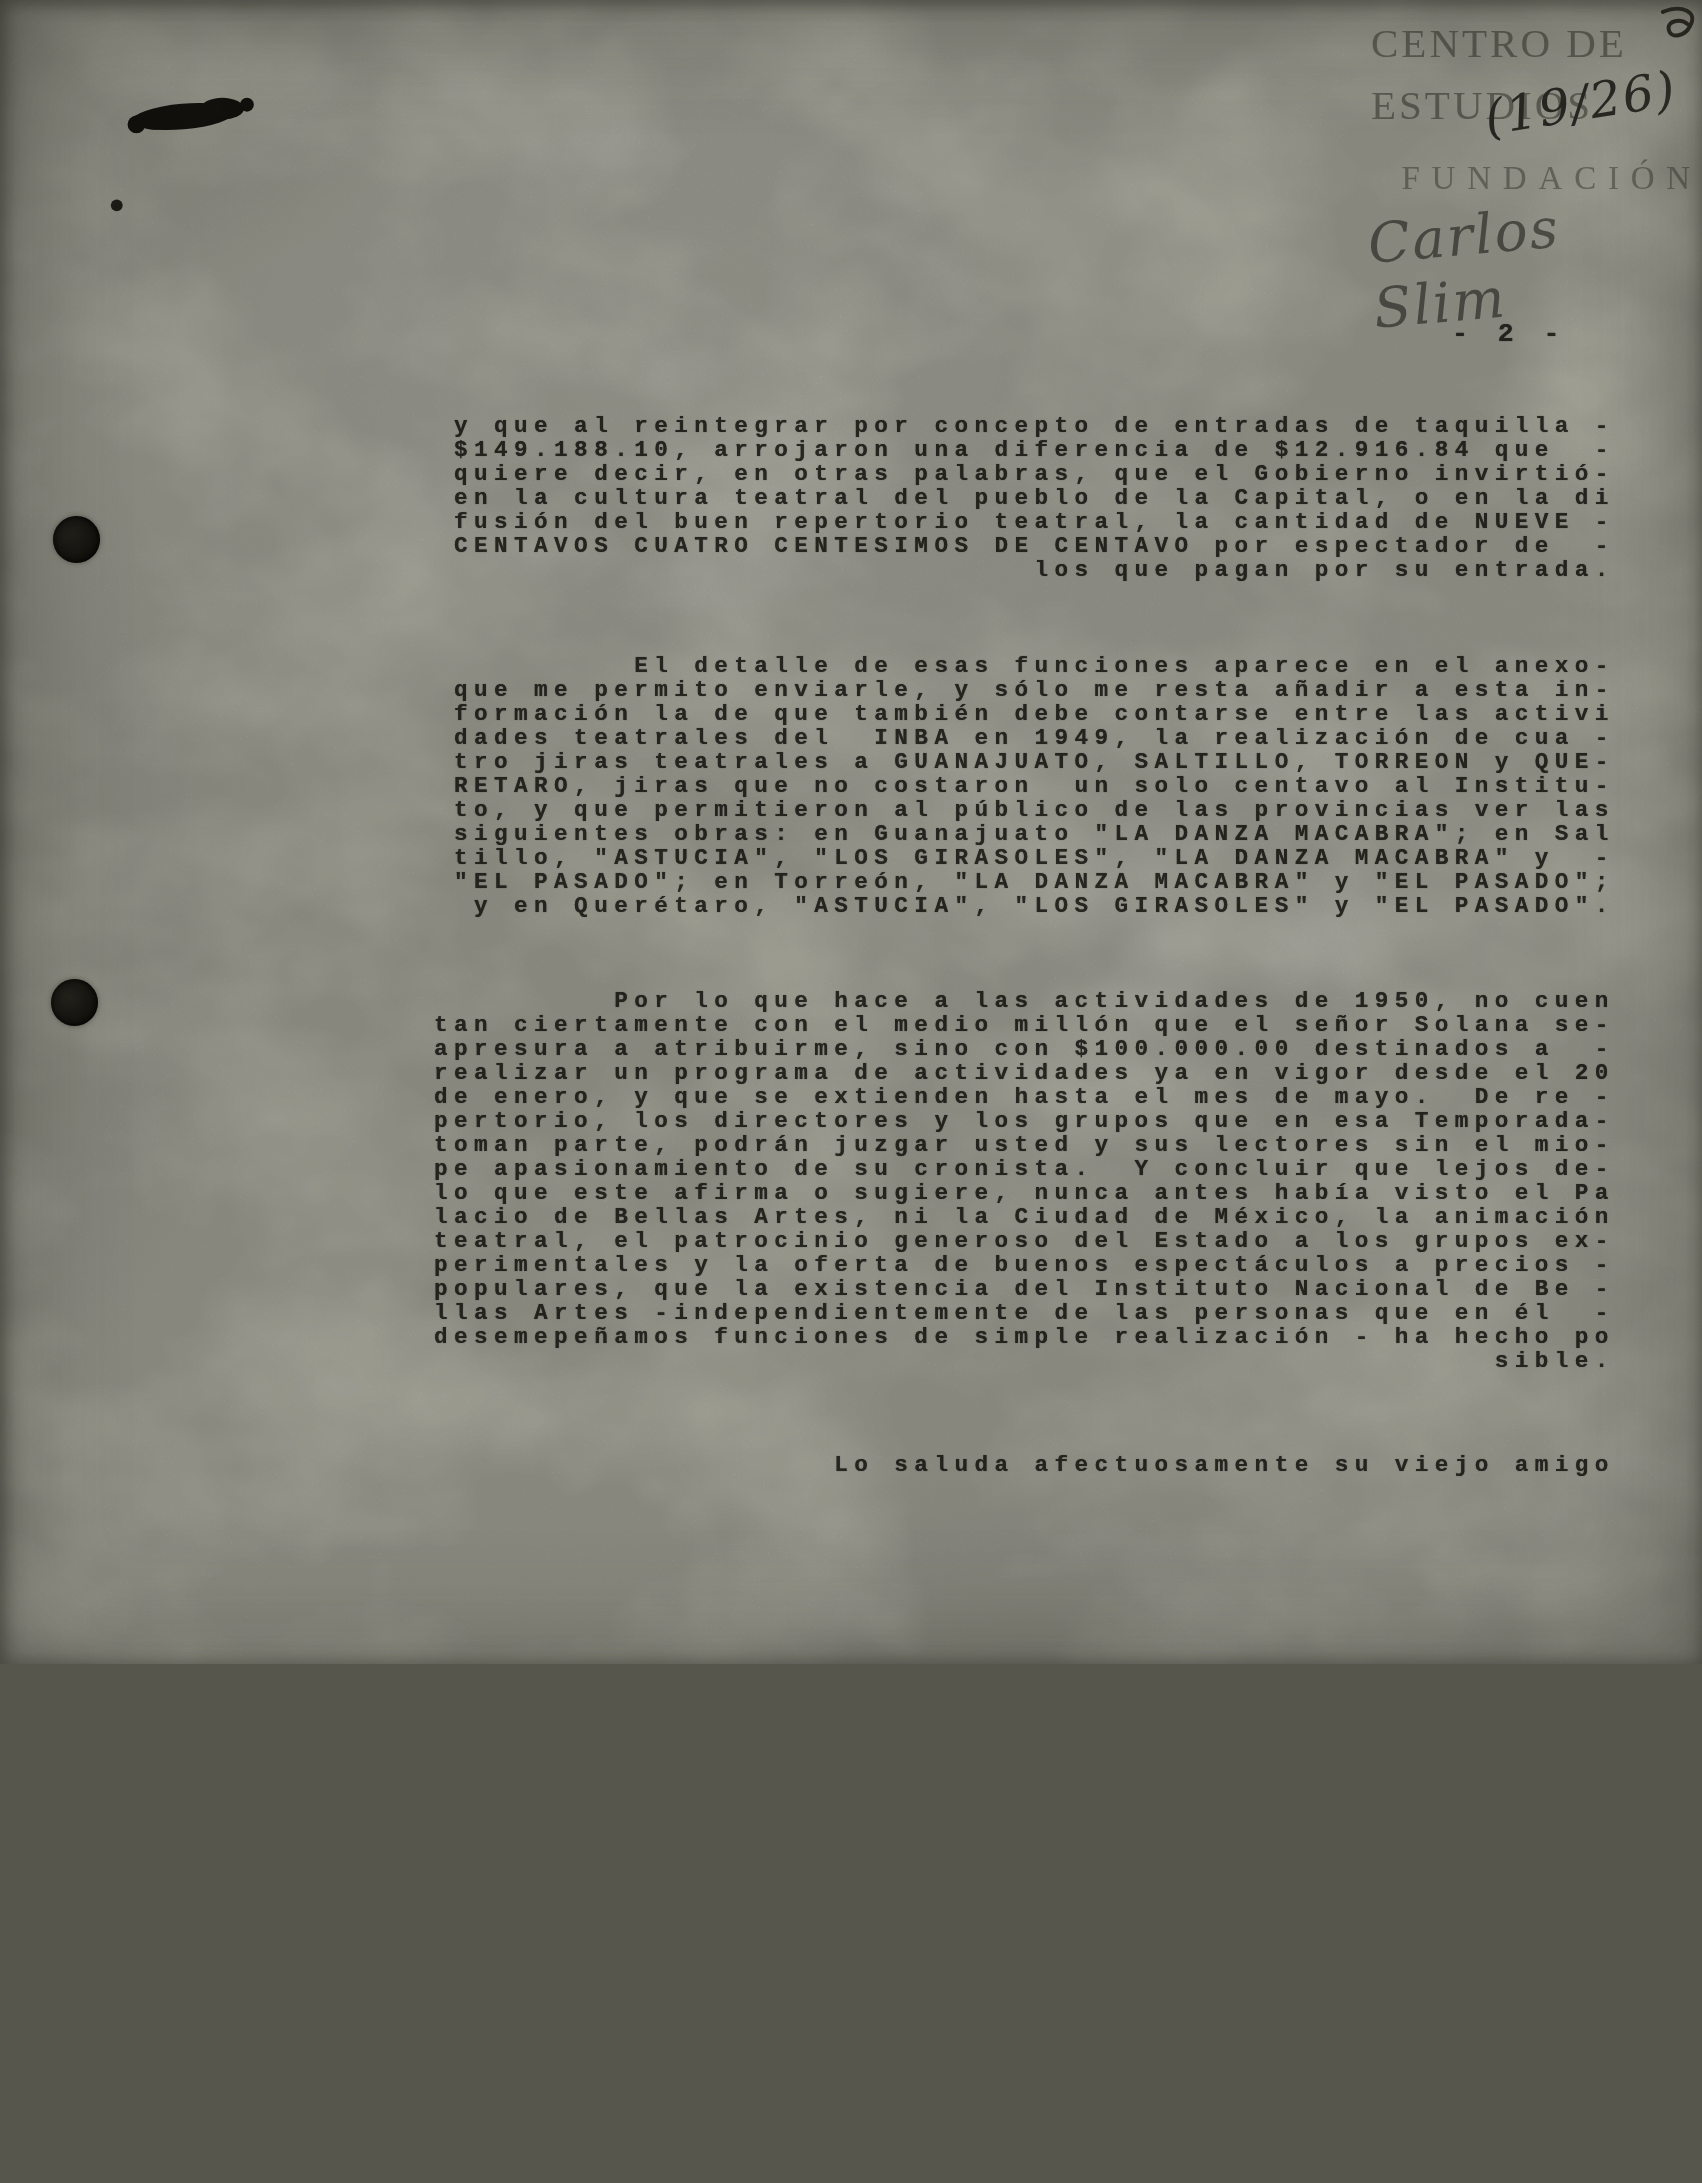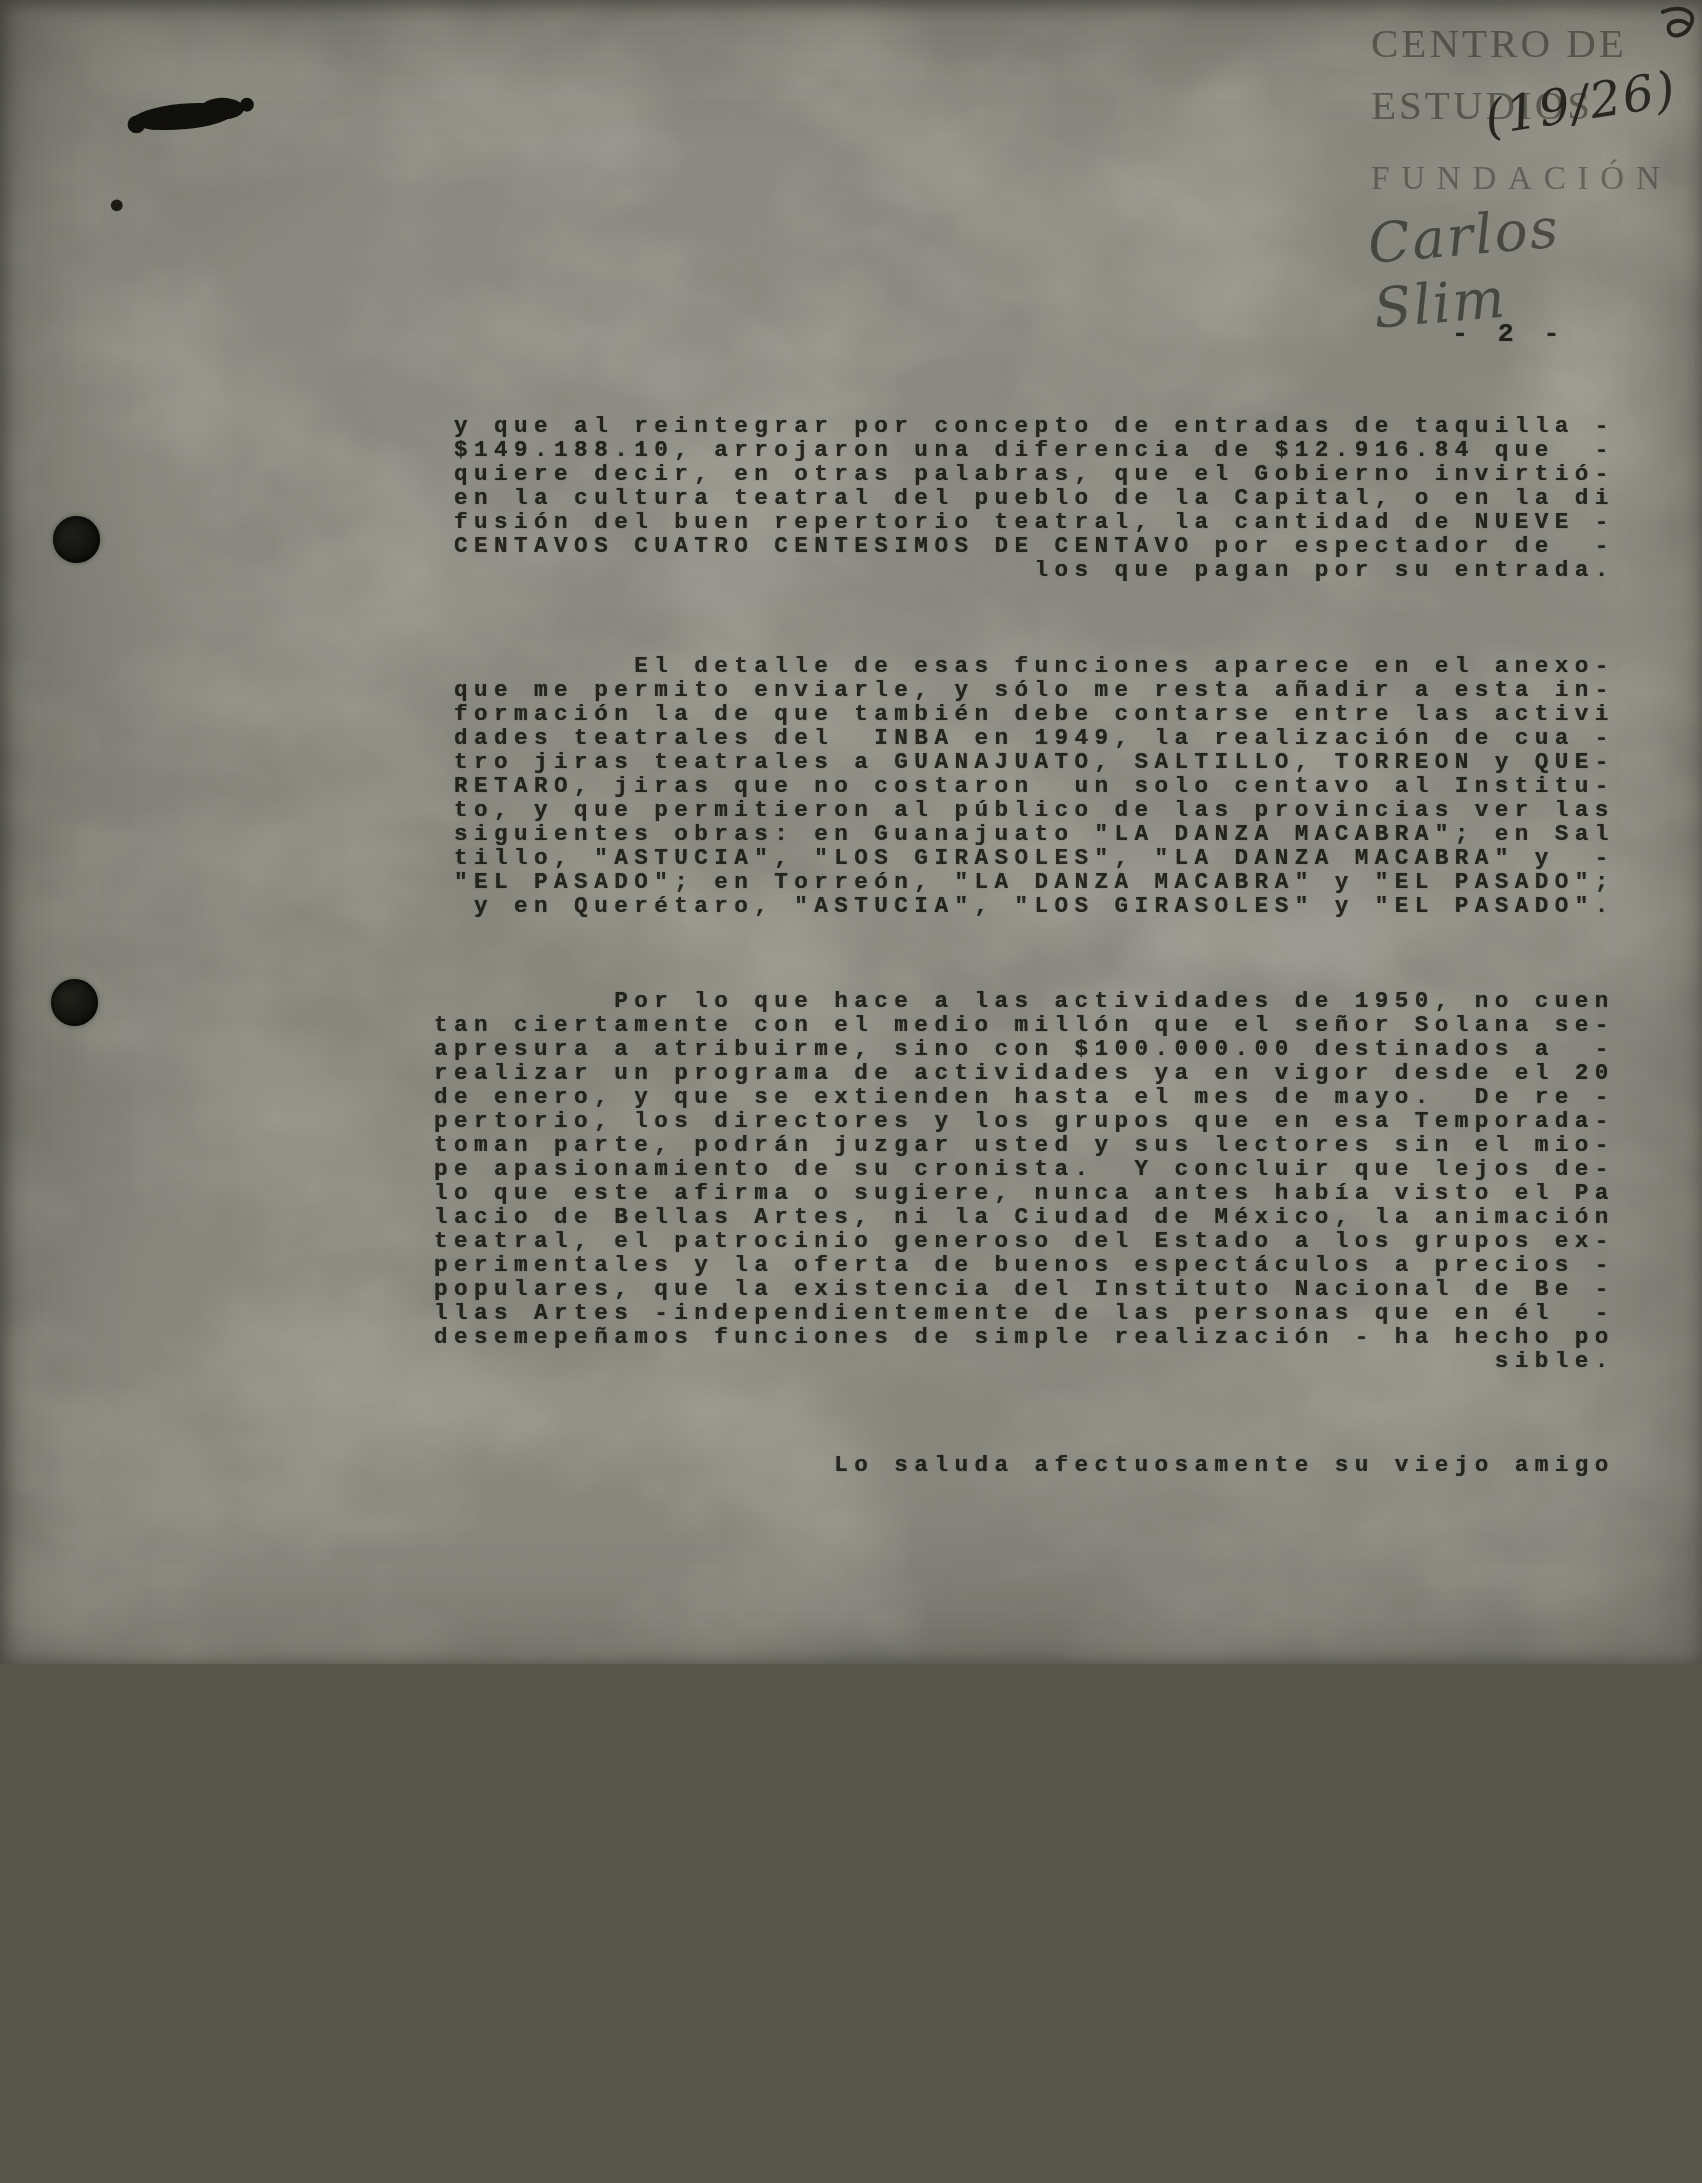--- a/index.html
+++ b/index.html
@@ -15,21 +15,21 @@
       radial-gradient(ellipse 493px 296px at 60% 100%, rgba(70,70,60,.10), transparent 70%),
       #b2b1a5;
   }
   .vignette{position:absolute;inset:0;z-index:6;pointer-events:none;
     box-shadow:inset 0 0 108px 13.8px rgba(50,50,42,.38), inset 5.9px 0 19.7px rgba(40,40,33,.45), inset 0 5.9px 15.8px rgba(40,40,33,.30);}
   .grain{position:absolute;inset:0;z-index:5;pointer-events:none;}
 
   .watermark{position:absolute;left:1371px;top:11.8px;z-index:2;
     font-family:"Liberation Serif","DejaVu Serif",serif;color:rgba(92,92,82,.78);}
   .wm-line{font-size:41px;line-height:62px;letter-spacing:3px;}
-  .wm-foundation{font-size:33px;line-height:43px;letter-spacing:11.8px;margin-top:21.7px;color:rgba(104,104,94,.78);}
+  .wm-foundation{font-size:33px;line-height:43px;letter-spacing:11.8px;margin-top:21.7px;color:rgba(104,104,94,.78);text-align:right;}
   .wm-script{font-family:"DejaVu Serif",serif;font-style:italic;font-size:55px;line-height:65px;
     margin-top:11.8px;transform:rotate(-5deg);transform-origin:left center;
     color:rgba(80,80,70,.85);letter-spacing:2px;}
 
   .annotation{position:absolute;left:1484px;top:75px;z-index:3;
     font-family:"DejaVu Serif",serif;font-style:italic;font-size:49px;
     color:#32302a;transform:rotate(-9deg);letter-spacing:2px;}
 
   .pageno{position:absolute;left:1452px;top:319px;z-index:2;
     font-size:26.6px;font-weight:700;letter-spacing:6.9px;color:#2e2d27;

